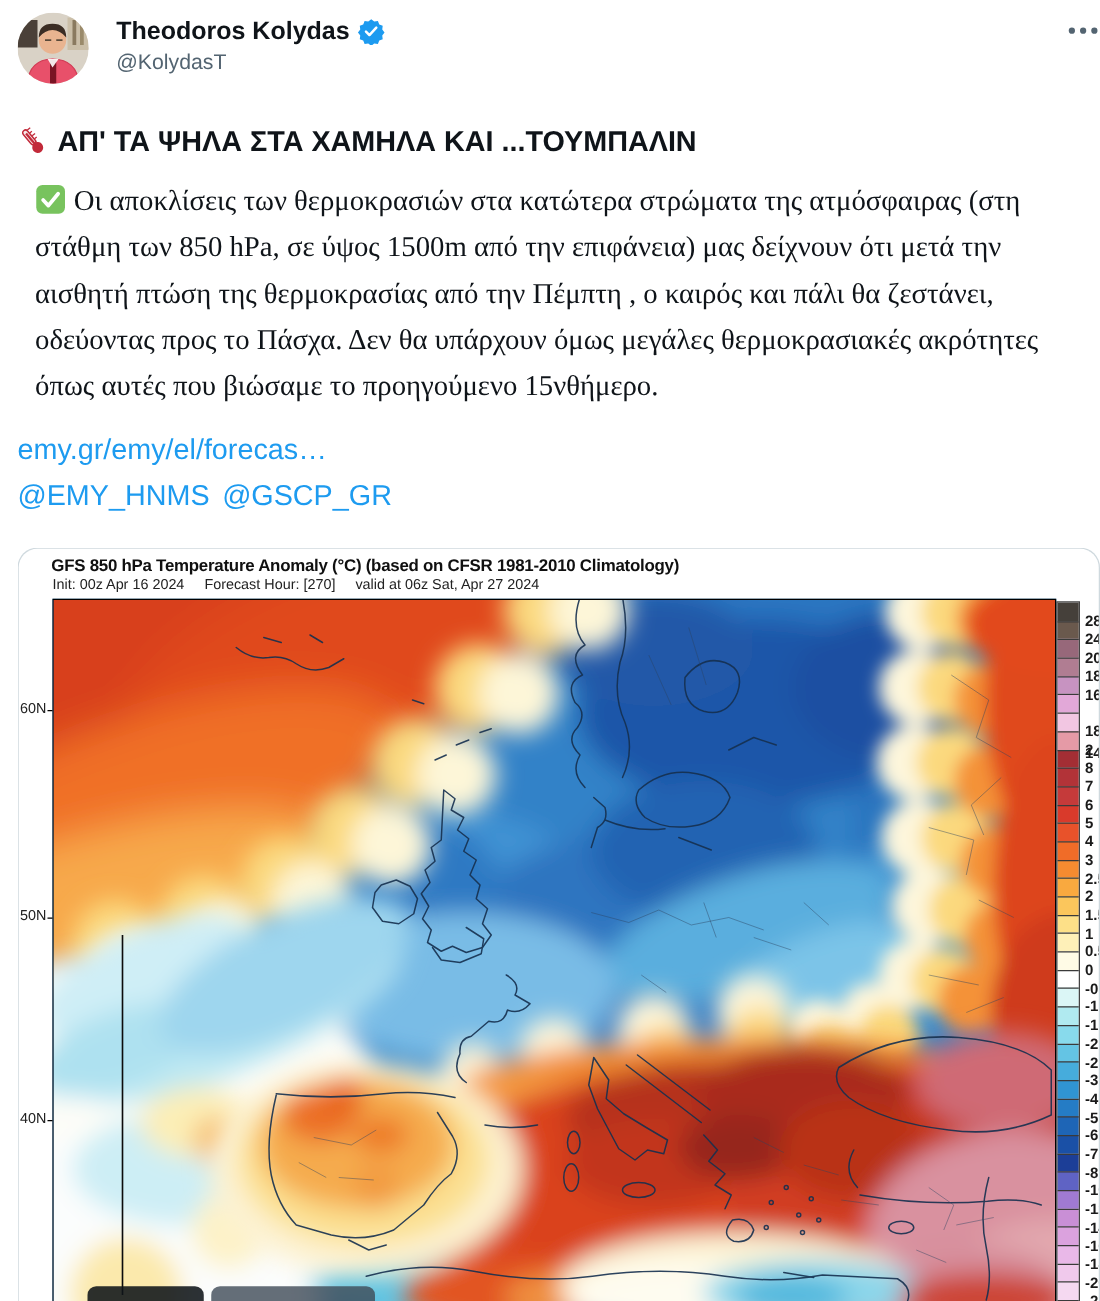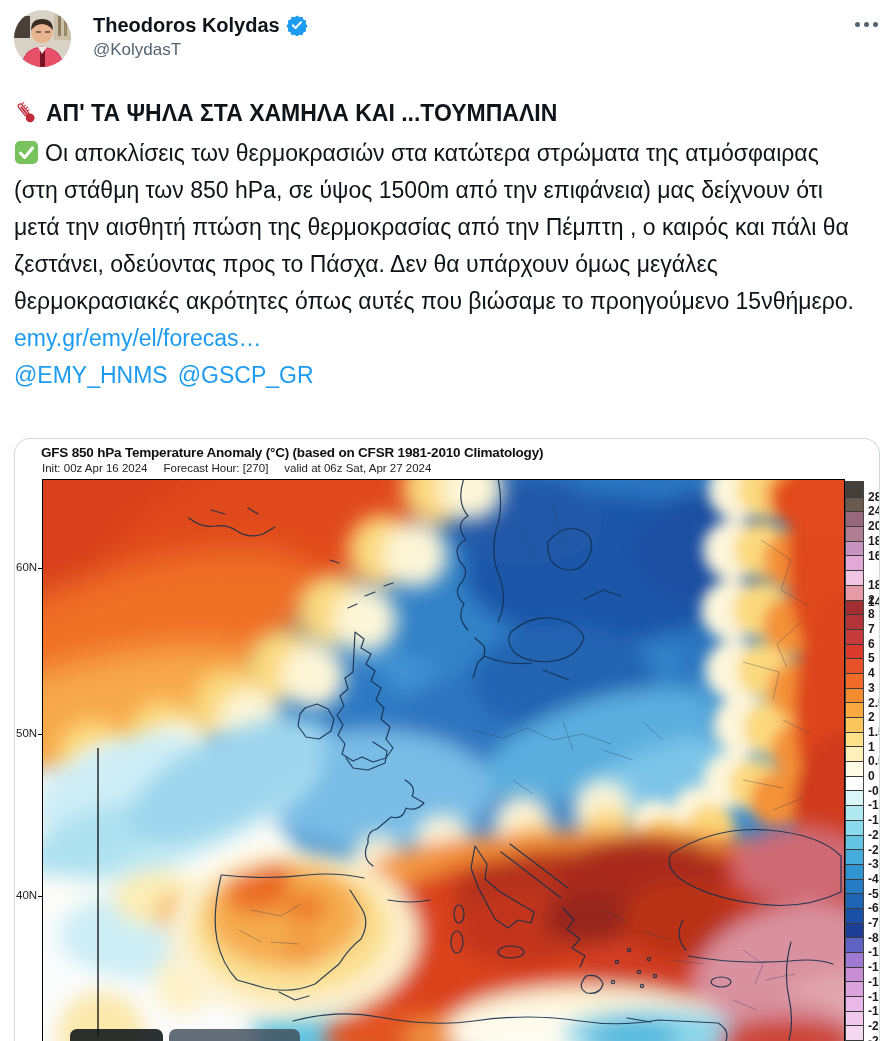--- a/index.html
+++ b/index.html
@@ -12,21 +12,21 @@
   .nrow{display:flex;align-items:center;}
   .name{font-size:20px;font-weight:bold;color:#0f1419;line-height:24px;cursor:pointer;}
   .badge{margin-left:6px;width:22px;height:22px;}
   .handle{font-size:17px;color:#536471;line-height:22px;margin-top:2px;}
   .more{position:absolute;top:22px;right:2px;display:flex;gap:4px;cursor:pointer;}
   .more i{width:5px;height:5px;border-radius:50%;background:#536471;display:block;}
   
   .txt{position:absolute;left:14px;top:98px;width:854px;font-size:23px;line-height:37px;}
   .headline{font-weight:bold;font-size:23px;line-height:30px;display:flex;align-items:center;gap:8px;margin-bottom:7px;}
   .emoji{flex:0 0 auto;display:inline-block;vertical-align:-4px;}
-  .body-p{margin:0;}
+  .body-p{margin:14px;font-family:Liberation Serif, serif;}
   .body-p .emoji{margin-right:6px;}
   .lnk{color:#1d9bf0;cursor:pointer;display:block;}
   .mentions{color:#1d9bf0;cursor:pointer;display:block;}
   .mentions span{margin-right:10px;text-align:center;}
   
   .card{position:absolute;left:14px;top:438px;width:864px;height:603px;background:#fff;
         border:1px solid #cfd9de;border-bottom:none;border-radius:16px 16px 0 0;overflow:hidden;cursor:pointer;}
   .etitle{position:absolute;left:26px;top:6px;font-size:13.5px;font-weight:bold;color:#101010;letter-spacing:-0.2px;white-space:nowrap;}
   .esub{position:absolute;left:27px;top:23px;font-size:11.5px;color:#222;white-space:nowrap;}
   .esub span{margin-right:16px;}

